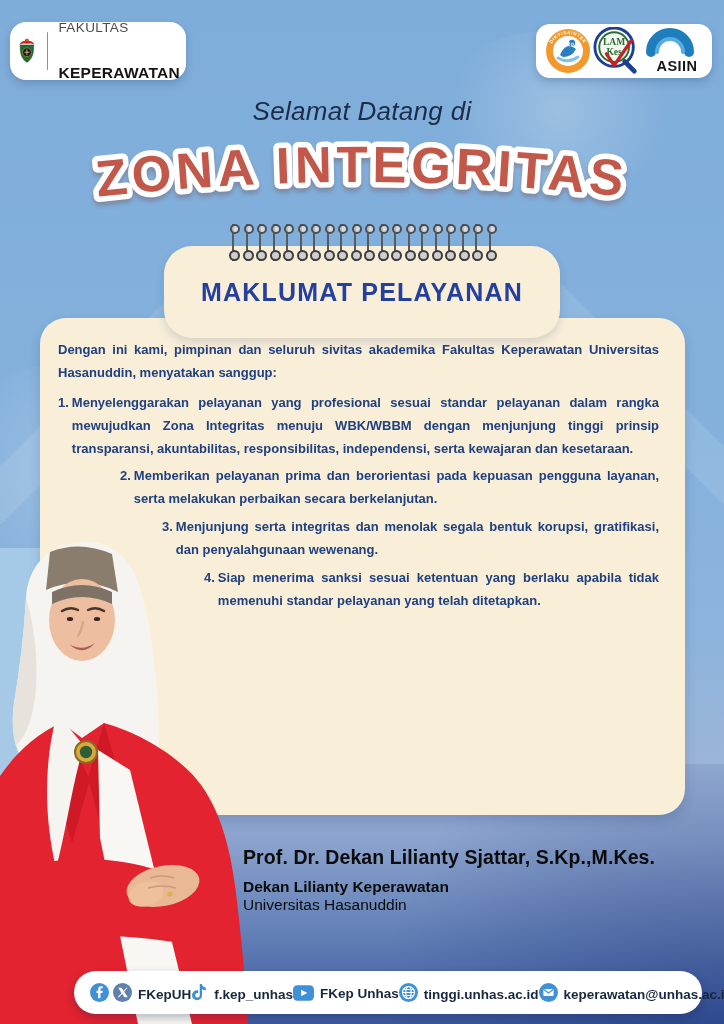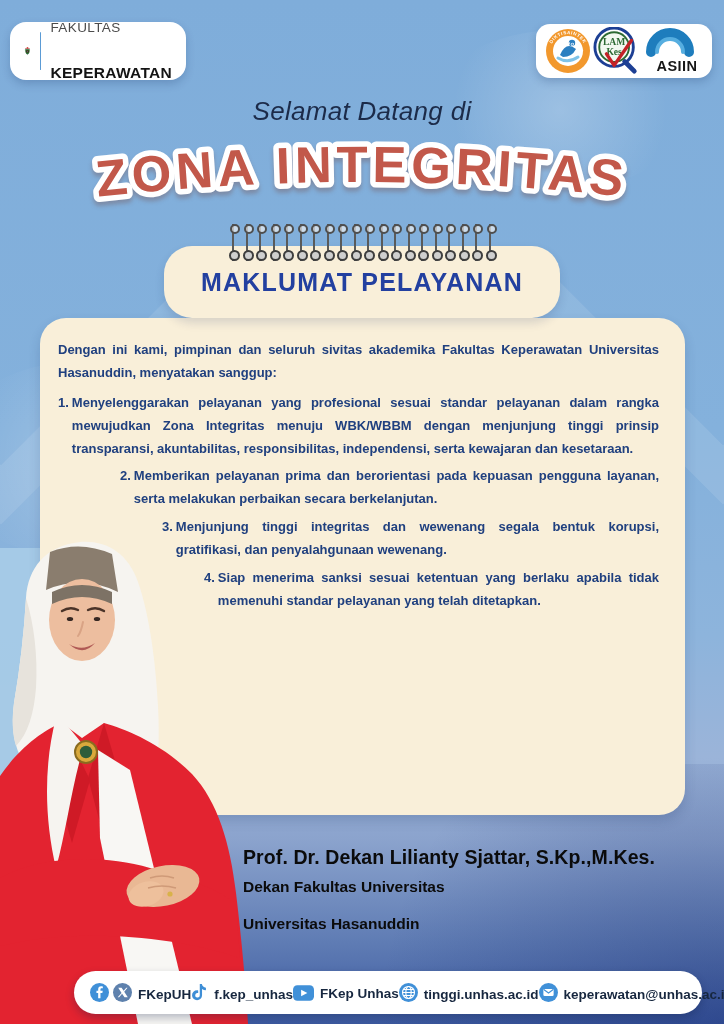--- a/index.html
+++ b/index.html
@@ -9,39 +9,39 @@
     background:linear-gradient(180deg,#7fadda 0%,#84b1dc 42%,#8db4dc 62%,#9bb4d9 74%,#8ba3cd 82%,#5f7cb4 92%,#3d5aa0 100%);
   }
   
   .cloud{position:absolute;border-radius:50%;background:radial-gradient(circle,rgba(255,255,255,.22),rgba(255,255,255,0) 70%);}
   .chevron{position:absolute;width:260px;height:260px;border-top:42px solid rgba(255,255,255,.10);border-right:42px solid rgba(255,255,255,.10);}
   .bg-patch{position:absolute;left:0;top:548px;width:46px;height:228px;background:#a7cbe7;opacity:.95;}
   .bg-dark-br{position:absolute;right:0;bottom:0;width:420px;height:260px;background:radial-gradient(circle at 100% 100%,rgba(20,40,110,.35),rgba(20,40,110,0) 70%);}
 
   
   .pill{position:absolute;background:#fff;border-radius:16px;box-shadow:0 4px 9px rgba(25,50,100,.22);display:flex;align-items:center;}
-  #logo-pill{left:10px;top:22px;width:176px;height:58px;padding:0 14px;box-sizing:border-box;}
+  #logo-pill{left:10px;top:22px;width:176px;height:58px;padding:0 6px;box-sizing:border-box;}
   #logo-pill .divider{width:3px;height:38px;background:#5b9bd5;border-radius:2px;margin:0 10px 0 9px;}
   .logo-text{line-height:1.15;}
   .logo-text .l1{font-size:13.5px;color:#4b4b4b;letter-spacing:.4px;}
   .logo-text .l2{font-size:15.5px;color:#141414;font-weight:bold;letter-spacing:.3px;margin-top:29px;}
   #badge-pill{left:536px;top:24px;width:176px;height:54px;border-radius:14px;justify-content:space-evenly;padding:0 6px;box-sizing:border-box;}
 
   
   #welcome{position:absolute;left:0;right:0;top:96px;text-align:center;font-size:26px;color:#1c2b49;font-weight:500;letter-spacing:.3px;font-style:italic;}
   #title-wrap{position:absolute;left:42px;top:126px;width:640px;height:92px;filter:drop-shadow(0 4px 2px rgba(110,50,35,.28));}
 
   
   #coils{position:absolute;top:224px;left:0;right:0;display:flex;justify-content:center;gap:4.5px;z-index:3;}
   .coil{position:relative;width:9px;height:37px;background:linear-gradient(90deg,transparent 3px,#5a5a5a 3px,#5a5a5a 5px,transparent 5px);}
   .coil::before{content:"";position:absolute;top:0;left:1px;width:6px;height:6px;border:2px solid #4e4e4e;border-radius:50%;background:rgba(245,245,245,.65);}
   .coil::after{content:"";position:absolute;bottom:0;left:0;width:7px;height:7px;border:2.5px solid #3e3e3e;border-radius:50%;background:#cfcfcf;}
 
   
-  #maklumat-badge{position:absolute;left:164px;top:246px;width:396px;height:72px;background:#f9efd9;border-radius:28px;
+  #maklumat-badge{position:absolute;left:164px;top:246px;width:396px;height:92px;background:#f9efd9;border-radius:28px;
     box-shadow:0 5px 10px rgba(25,50,100,.15);display:flex;align-items:center;justify-content:center;z-index:2;}
   #maklumat-badge .h{font-size:25px;font-weight:800;color:#2340a0;letter-spacing:1.2px;transform:scaleY(1.04);}
 
   
   #panel{position:absolute;left:40px;top:318px;width:645px;height:497px;background:#f9efd9;border-radius:26px;
     box-shadow:0 6px 12px rgba(25,50,100,.18);box-sizing:border-box;padding:21px 26px 16px 18px;overflow:hidden;z-index:1;}
   #panel, #panel *{color:#20407f;}
   .body-text{font-size:13px;font-weight:bold;line-height:1.76;text-align:justify;}
   #intro{margin:0 0 7px 0;}
   .m-item{display:flex;margin-bottom:5px;}
@@ -51,21 +51,21 @@
   #item-3{margin-left:104px;}
   #item-4{margin-left:146px;}
 
   
   #dean{position:absolute;left:0;top:538px;width:300px;height:486px;z-index:2;}
 
   
   #signature{position:absolute;left:243px;top:846px;width:470px;z-index:2;color:#0b0b0b;}
   #signature .name{font-size:19.5px;font-weight:800;letter-spacing:.1px;}
   #signature .role{font-size:15.5px;font-weight:bold;margin-top:9px;}
-  #signature .inst{font-size:15.5px;font-weight:bold;margin-top:19px;}
+  #signature .inst{font-size:15.5px;font-weight:normal;margin-top:0;}
 
   
   #footer-pill{position:absolute;left:74px;top:971px;width:628px;height:43px;background:#fff;border-radius:22px;
     box-shadow:0 4px 9px rgba(15,30,70,.28);display:flex;align-items:center;justify-content:space-between;
     padding:0 16px;box-sizing:border-box;z-index:5;}
   .f-item{display:flex;align-items:flex-end;gap:6px;cursor:pointer;}
   .f-item .lbl{font-size:13.5px;font-weight:600;color:#17273f;white-space:nowrap;}
   .f-icons{display:flex;align-items:center;gap:4px;}
 </style>
 </head>
@@ -169,21 +169,21 @@
     <div class="m-item body-text" id="item-1">
       <span class="num">1.</span>
       <span class="txt">Menyelenggarakan pelayanan yang profesional sesuai standar pelayanan dalam rangka mewujudkan Zona Integritas menuju WBK/WBBM dengan menjunjung tinggi prinsip transparansi, akuntabilitas, responsibilitas, independensi, serta kewajaran dan kesetaraan.</span>
     </div>
     <div class="m-item body-text" id="item-2">
       <span class="num">2.</span>
       <span class="txt">Memberikan pelayanan prima dan berorientasi pada kepuasan pengguna layanan, serta melakukan perbaikan secara berkelanjutan.</span>
     </div>
     <div class="m-item body-text" id="item-3">
       <span class="num">3.</span>
-      <span class="txt">Menjunjung tinggi integritas dan wewenang segala bentuk korupsi, gratifikasi, dan penyalahgunaan wewenang.</span>
+      <span class="txt">Menjunjung serta integritas dan menolak segala bentuk korupsi, gratifikasi, dan penyalahgunaan wewenang.</span>
     </div>
     <div class="m-item body-text" id="item-4">
       <span class="num">4.</span>
       <span class="txt">Siap menerima sanksi sesuai ketentuan yang berlaku apabila tidak memenuhi standar pelayanan yang telah ditetapkan.</span>
     </div>
   </div>
 
   <svg id="dean" viewBox="0 0 300 486">
 
     <path d="M80,4 C45,8 28,30 26,60 C24,95 20,130 14,165 C10,195 16,220 33,235 C46,247 54,262 56,280 C48,310 44,340 46,370 L150,370 C150,330 152,300 150,270 C158,235 160,205 158,168 C156,128 150,78 138,44 C128,15 106,2 80,4 Z" fill="#f6f4f0"></path>
@@ -213,21 +213,21 @@
 
     <path d="M0,340 C40,318 100,316 150,330 C190,341 220,352 236,366 L240,420 C180,400 100,392 30,402 L0,408 Z" fill="#e32330"></path>
     <ellipse cx="163" cy="348" rx="37" ry="20" fill="#e9b894" transform="rotate(-12 163 348)"></ellipse>
     <ellipse cx="146" cy="356" rx="18" ry="12" fill="#eec09c" transform="rotate(-18 146 356)"></ellipse>
     <path d="M150,340 Q162,336 174,340 M148,350 Q162,346 176,350" stroke="#cf9a78" stroke-width="1.6" fill="none"></path>
     <circle cx="170" cy="356" r="2.6" fill="#d9b24a"></circle>
   </svg>
 
   <div id="signature">
     <div class="name">Prof. Dr. Dekan Lilianty Sjattar, S.Kp.,M.Kes.</div>
-    <div class="role">Dekan Fakultas Universitas</div>
+    <div class="role">Dekan Lilianty Keperawatan</div>
     <div class="inst">Universitas Hasanuddin</div>
   </div>
 
   <div id="footer-pill">
 
     <div class="f-item">
       <span class="f-icons">
         <svg width="19" height="19" viewBox="0 0 20 20">
           <circle cx="10" cy="10" r="10" fill="#4090d8"></circle>
           <path d="M11,16 L11,10.5 L13,10.5 L13.4,8.2 L11,8.2 L11,6.8 C11,6 11.4,5.6 12.3,5.6 L13.5,5.6 L13.5,3.6 C13,3.5 12.2,3.4 11.6,3.4 C9.8,3.4 8.6,4.5 8.6,6.5 L8.6,8.2 L6.8,8.2 L6.8,10.5 L8.6,10.5 L8.6,16 Z" fill="#ffffff"></path>

